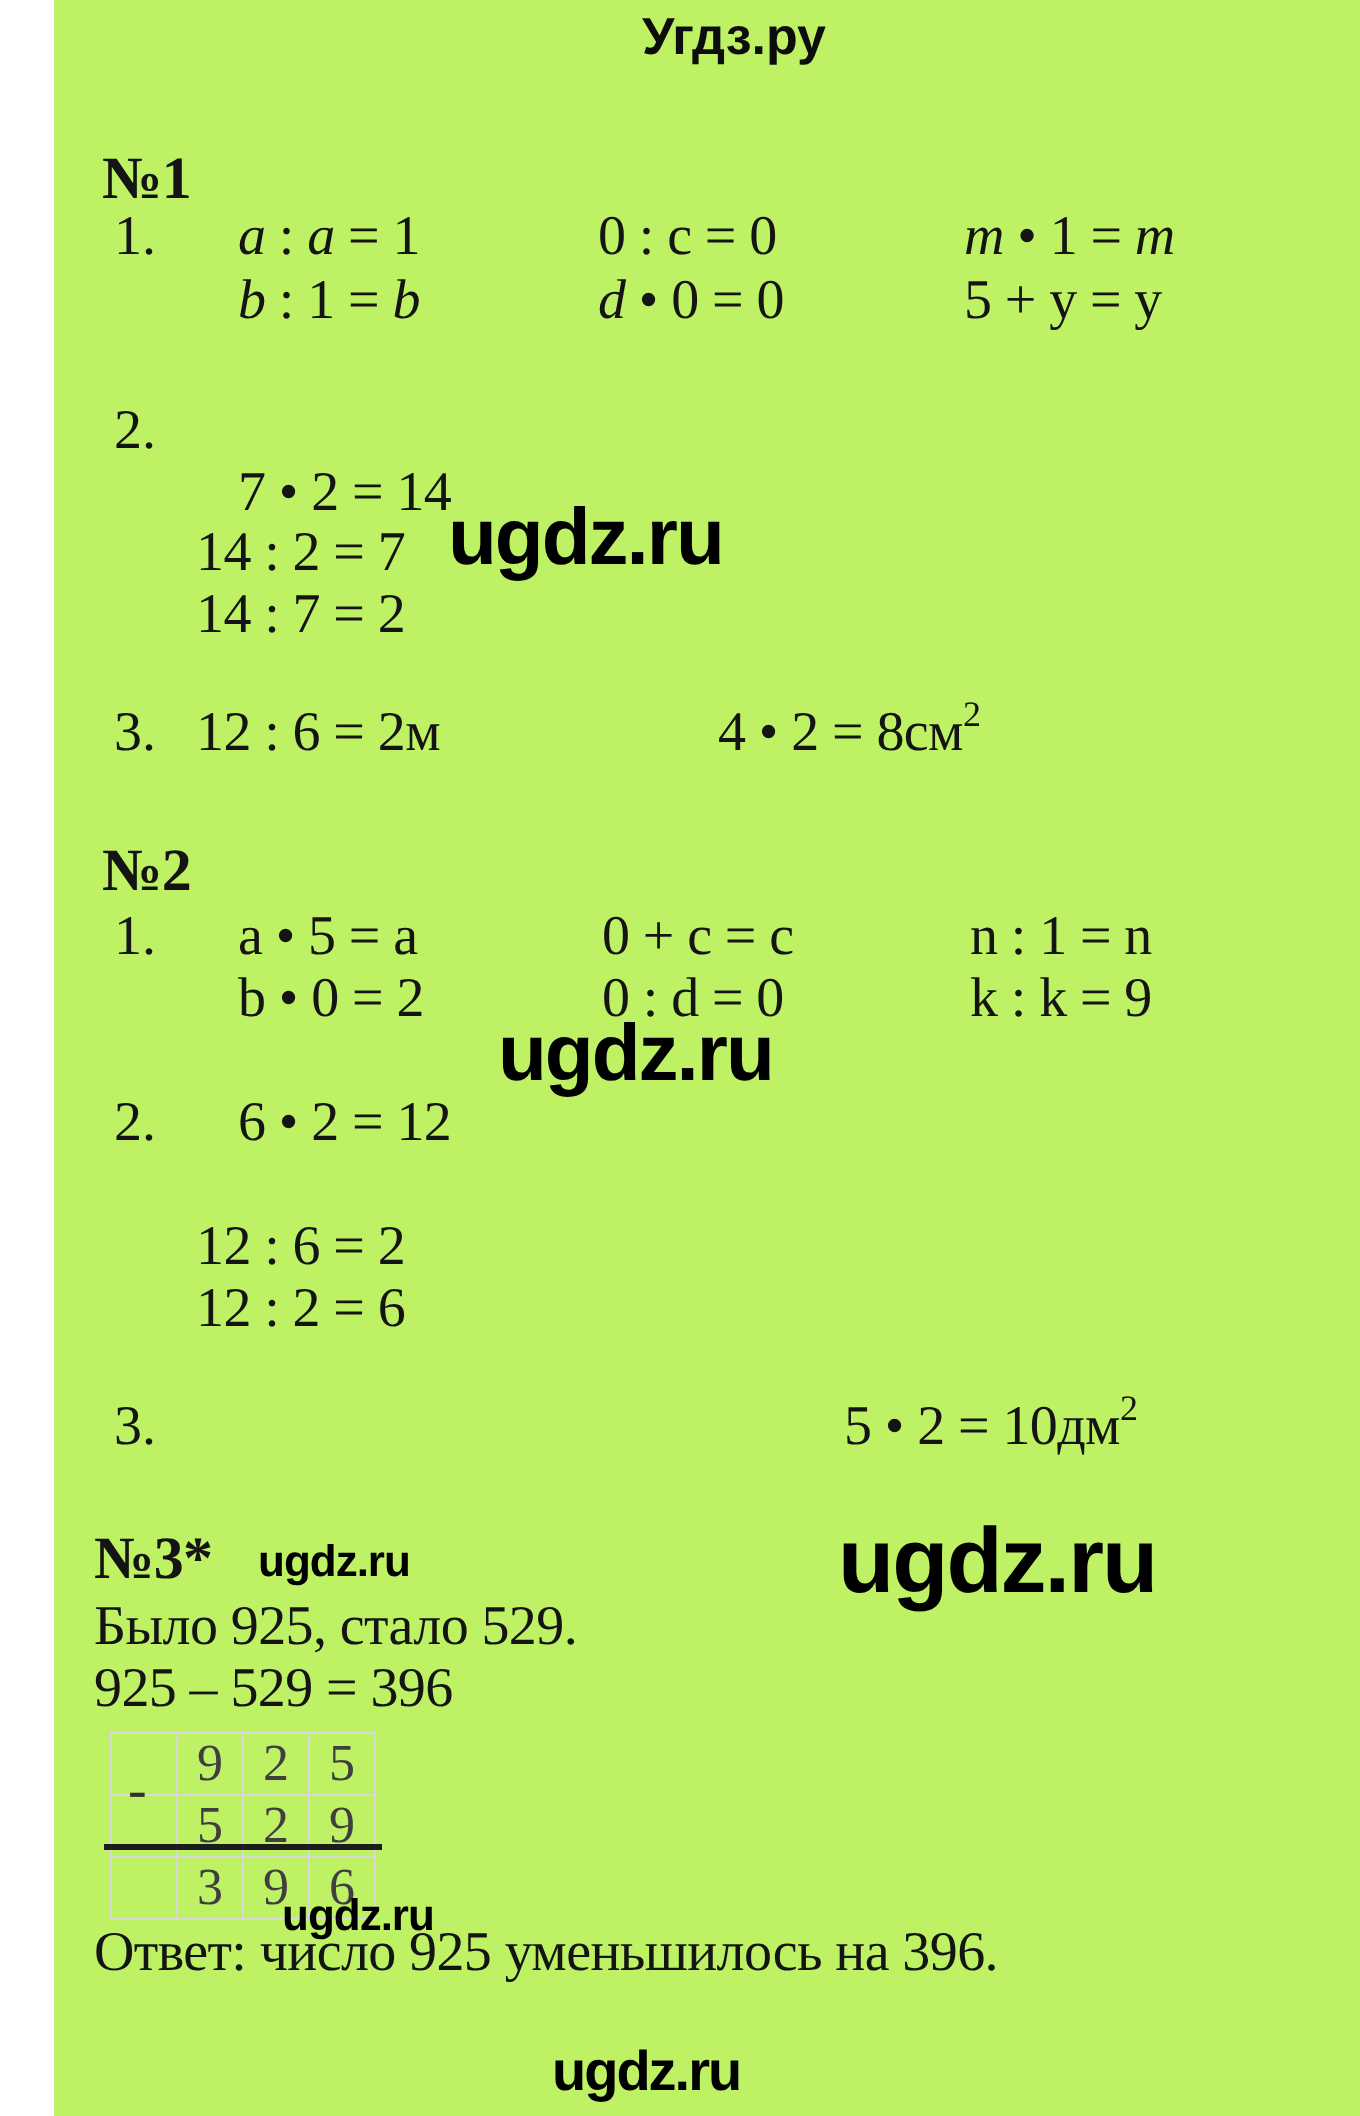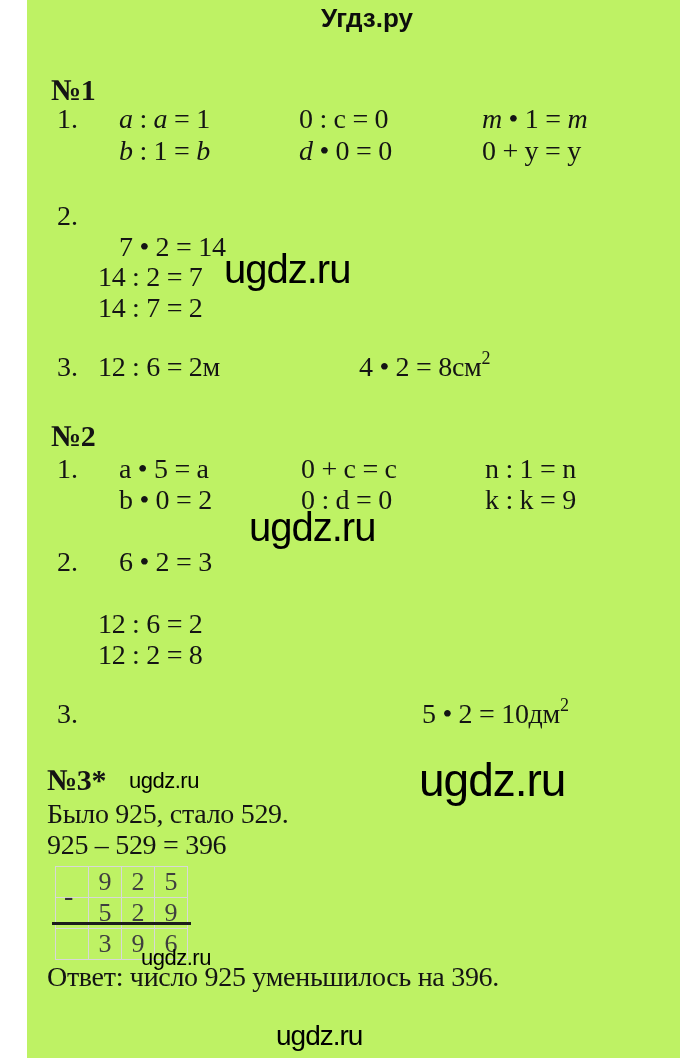--- a/index.html
+++ b/index.html
@@ -11,21 +11,21 @@
   .t { position:absolute; white-space:pre; line-height:1.1; }
   .eq { font-size:28px; letter-spacing:-0.3px; }
   .num { font-size:28px; }
   .heading { font-weight:bold; font-size:30px; letter-spacing:-0.3px; }
   .site-header {
     position:absolute; top:3px; left:0; width:100%; text-align:center;
     font-family:"Liberation Sans", sans-serif; font-weight:bold; font-size:26px; color:#0d0d0d;
   }
   .wm {
     position:absolute; font-family:"Liberation Sans", sans-serif;
-    font-weight:normal; color:#000; letter-spacing:-1px; line-height:1;
+    font-weight:bold; color:#000; letter-spacing:-1px; line-height:1;
   }
   .wm-big   { font-size:40px; }
   .wm-huge  { font-size:46px; }
   .wm-small { font-size:22px; letter-spacing:-0.5px; }
   .wm-footer{ font-size:28px; }
   .sup { position:relative; top:-12px; font-size:18px; letter-spacing:0; }
   em { font-style:italic; }
 
   .sub-table { position:absolute; }
   .sub-table table { border-collapse:collapse; }
@@ -54,21 +54,21 @@
   <div class="site-header">Угдз.ру</div>
 
   <span class="t heading" style="left:24px;top:73px">№1</span>
 
   <span class="t num" style="left:30px;top:104px">1.</span>
   <span class="t eq" style="left:92px;top:104px"><em>a</em> : <em>a</em> = 1</span>
   <span class="t eq" style="left:272px;top:104px">0 : c = 0</span>
   <span class="t eq" style="left:455px;top:104px"><em>m</em> • 1 = <em>m</em></span>
   <span class="t eq" style="left:92px;top:136px"><em>b</em> : 1 = <em>b</em></span>
   <span class="t eq" style="left:272px;top:136px"><em>d</em> • 0 = 0</span>
-  <span class="t eq" style="left:455px;top:136px">0 + y = y</span>
+  <span class="t eq" style="left:455px;top:136px">5 + y = y</span>
 
   <span class="t num" style="left:30px;top:201px">2.</span>
   <span class="t eq" style="left:92px;top:232px">7 • 2 = 14</span>
   <span class="t eq" style="left:71px;top:262px">14 : 2 = 7</span>
   <span class="t eq" style="left:71px;top:293px">14 : 7 = 2</span>
 
   <span class="wm wm-big" style="left:197px;top:249px">ugdz.ru</span>
 
   <span class="t num" style="left:30px;top:352px">3.</span>
   <span class="t eq" style="left:71px;top:352px">12 : 6 = 2м</span>
@@ -80,23 +80,23 @@
   <span class="t eq" style="left:92px;top:454px">a • 5 = a</span>
   <span class="t eq" style="left:274px;top:454px">0 + c = c</span>
   <span class="t eq" style="left:458px;top:454px">n : 1 = n</span>
   <span class="t eq" style="left:92px;top:485px">b • 0 = 2</span>
   <span class="t eq" style="left:274px;top:485px">0 : d = 0</span>
   <span class="t eq" style="left:458px;top:485px">k : k = 9</span>
 
   <span class="wm wm-big" style="left:222px;top:507px">ugdz.ru</span>
 
   <span class="t num" style="left:30px;top:547px">2.</span>
-  <span class="t eq" style="left:92px;top:547px">6 • 2 = 3</span>
+  <span class="t eq" style="left:92px;top:547px">6 • 2 = 12</span>
   <span class="t eq" style="left:71px;top:609px">12 : 6 = 2</span>
-  <span class="t eq" style="left:71px;top:640px">12 : 2 = 8</span>
+  <span class="t eq" style="left:71px;top:640px">12 : 2 = 6</span>
 
   <span class="t num" style="left:30px;top:699px">3.</span>
   <span class="t eq" style="left:395px;top:699px"><span>5 • 2 = 10дм</span><span class="sup">2</span></span>
 
   <span class="t heading" style="left:20px;top:763px">№3*</span>
   <span class="wm wm-small" style="left:102px;top:770px">ugdz.ru</span>
   <span class="wm wm-huge" style="left:392px;top:757px">ugdz.ru</span>
 
   <span class="t eq" style="left:20px;top:799px">Было 925, стало 529.</span>
   <span class="t eq" style="left:20px;top:830px">925 – 529 = 396</span>

